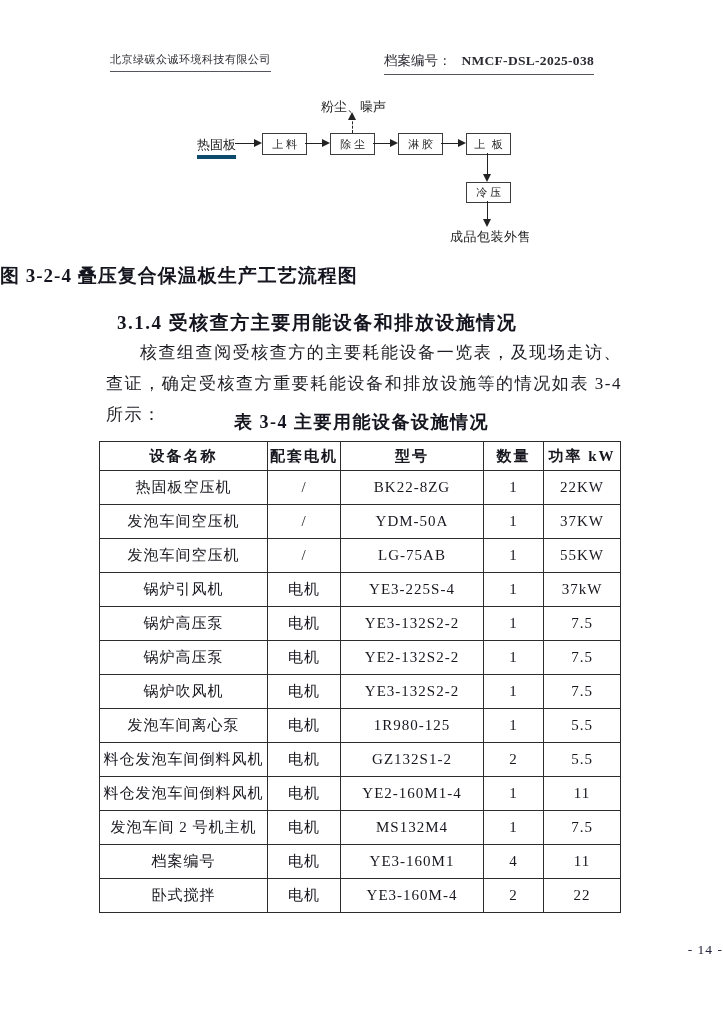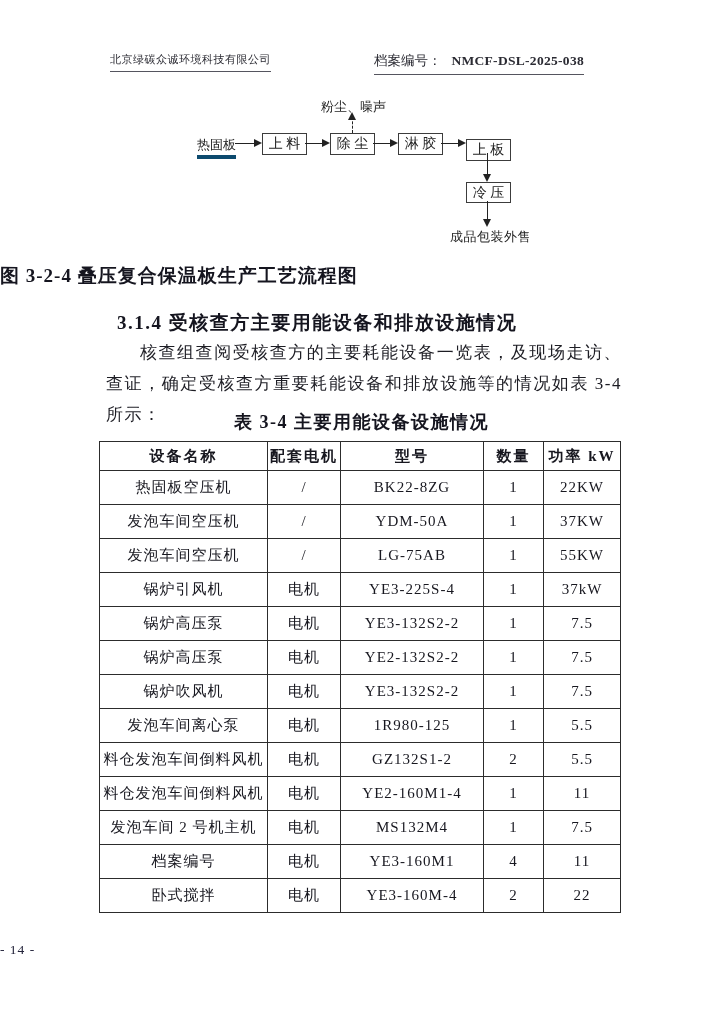--- a/index.html
+++ b/index.html
@@ -6,39 +6,39 @@
   .page{
     position:relative;width:723px;height:1024px;background:#ffffff;
     font-family:"Liberation Serif","DejaVu Serif",serif;color:#1d1d24;overflow:hidden;
   }
   
   .hdr-left{
     position:absolute;left:110px;top:52px;font-size:11px;letter-spacing:0.5px;
     color:#2b2b33;border-bottom:1px solid #55555f;padding-bottom:4px;
   }
   .hdr-right{
-    position:absolute;right:139px;top:52px;font-size:13.5px;color:#2b2b33;
+    position:absolute;right:129px;top:52px;font-size:13.5px;color:#2b2b33;
     border-bottom:1px solid #55555f;padding-bottom:4px;
   }
   .hdr-right .val{font-weight:bold;margin-left:10px;letter-spacing:0.3px;}
   
   .diagram{position:absolute;left:0;top:0;width:723px;height:250px;}
   .flow-label{position:absolute;font-size:13px;color:#222;white-space:nowrap;}
   .raw{left:197px;top:136px;border-bottom:4px solid #0c4a6e;padding-bottom:1px;}
   .emis{left:321px;top:98px;}
   .outp{left:450px;top:228px;letter-spacing:0.5px;}
   .fbox{
     position:absolute;height:20px;border:1px solid #3c3c3c;background:#fff;
     display:flex;align-items:center;justify-content:center;
-    font-size:14px;color:#222;white-space:nowrap;
+    font-size:11px;color:#222;white-space:nowrap;
   }
   .b1{left:262px;top:133px;width:43px;}
   .b2{left:330px;top:133px;width:43px;}
   .b3{left:398px;top:133px;width:43px;}
-  .b4{left:466px;top:139px;width:43px;}
+  .b4{left:466px;top:133px;width:43px;font-family:Liberation Mono, monospace;}
   .b5{left:466px;top:182px;width:43px;height:19px;}
   .ha{position:absolute;height:9px;}
   .ha .ln{position:absolute;left:0;right:6px;top:4px;border-top:1.4px solid #222;}
   .ha .ah{position:absolute;right:0;top:0;width:0;height:0;
     border-left:8px solid #222;border-top:4.5px solid transparent;border-bottom:4.5px solid transparent;}
   .a1{left:235px;top:139px;width:27px;}
   .a2{left:305px;top:139px;width:25px;}
   .a3{left:373px;top:139px;width:25px;}
   .a4{left:441px;top:139px;width:25px;}
   .va{position:absolute;width:9px;}
@@ -74,21 +74,21 @@
     position:absolute;left:99px;top:441px;width:521px;
     border-collapse:collapse;table-layout:fixed;padding-left:7px;
   }
   table.equip th,table.equip td{
     border:1px solid #2c2c2c;text-align:center;vertical-align:middle;
     font-size:15px;color:#17171f;padding:0;overflow:hidden;white-space:nowrap;
   }
   table.equip th{height:28px;font-weight:bold;letter-spacing:2px;}
   table.equip td{height:33px;letter-spacing:1px;}
   .pageno{
-    position:absolute;left:0;top:942px;width:723px;text-align:left;
+    position:absolute;left:0;top:942px;width:723px;text-align:right;
     font-size:13.5px;color:#23233a;letter-spacing:1px;
   }
 </style>
 </head>
 <body>
 
 <div class="page">
 
   <span class="hdr-left">北京绿碳众诚环境科技有限公司</span>
   <span class="hdr-right">

